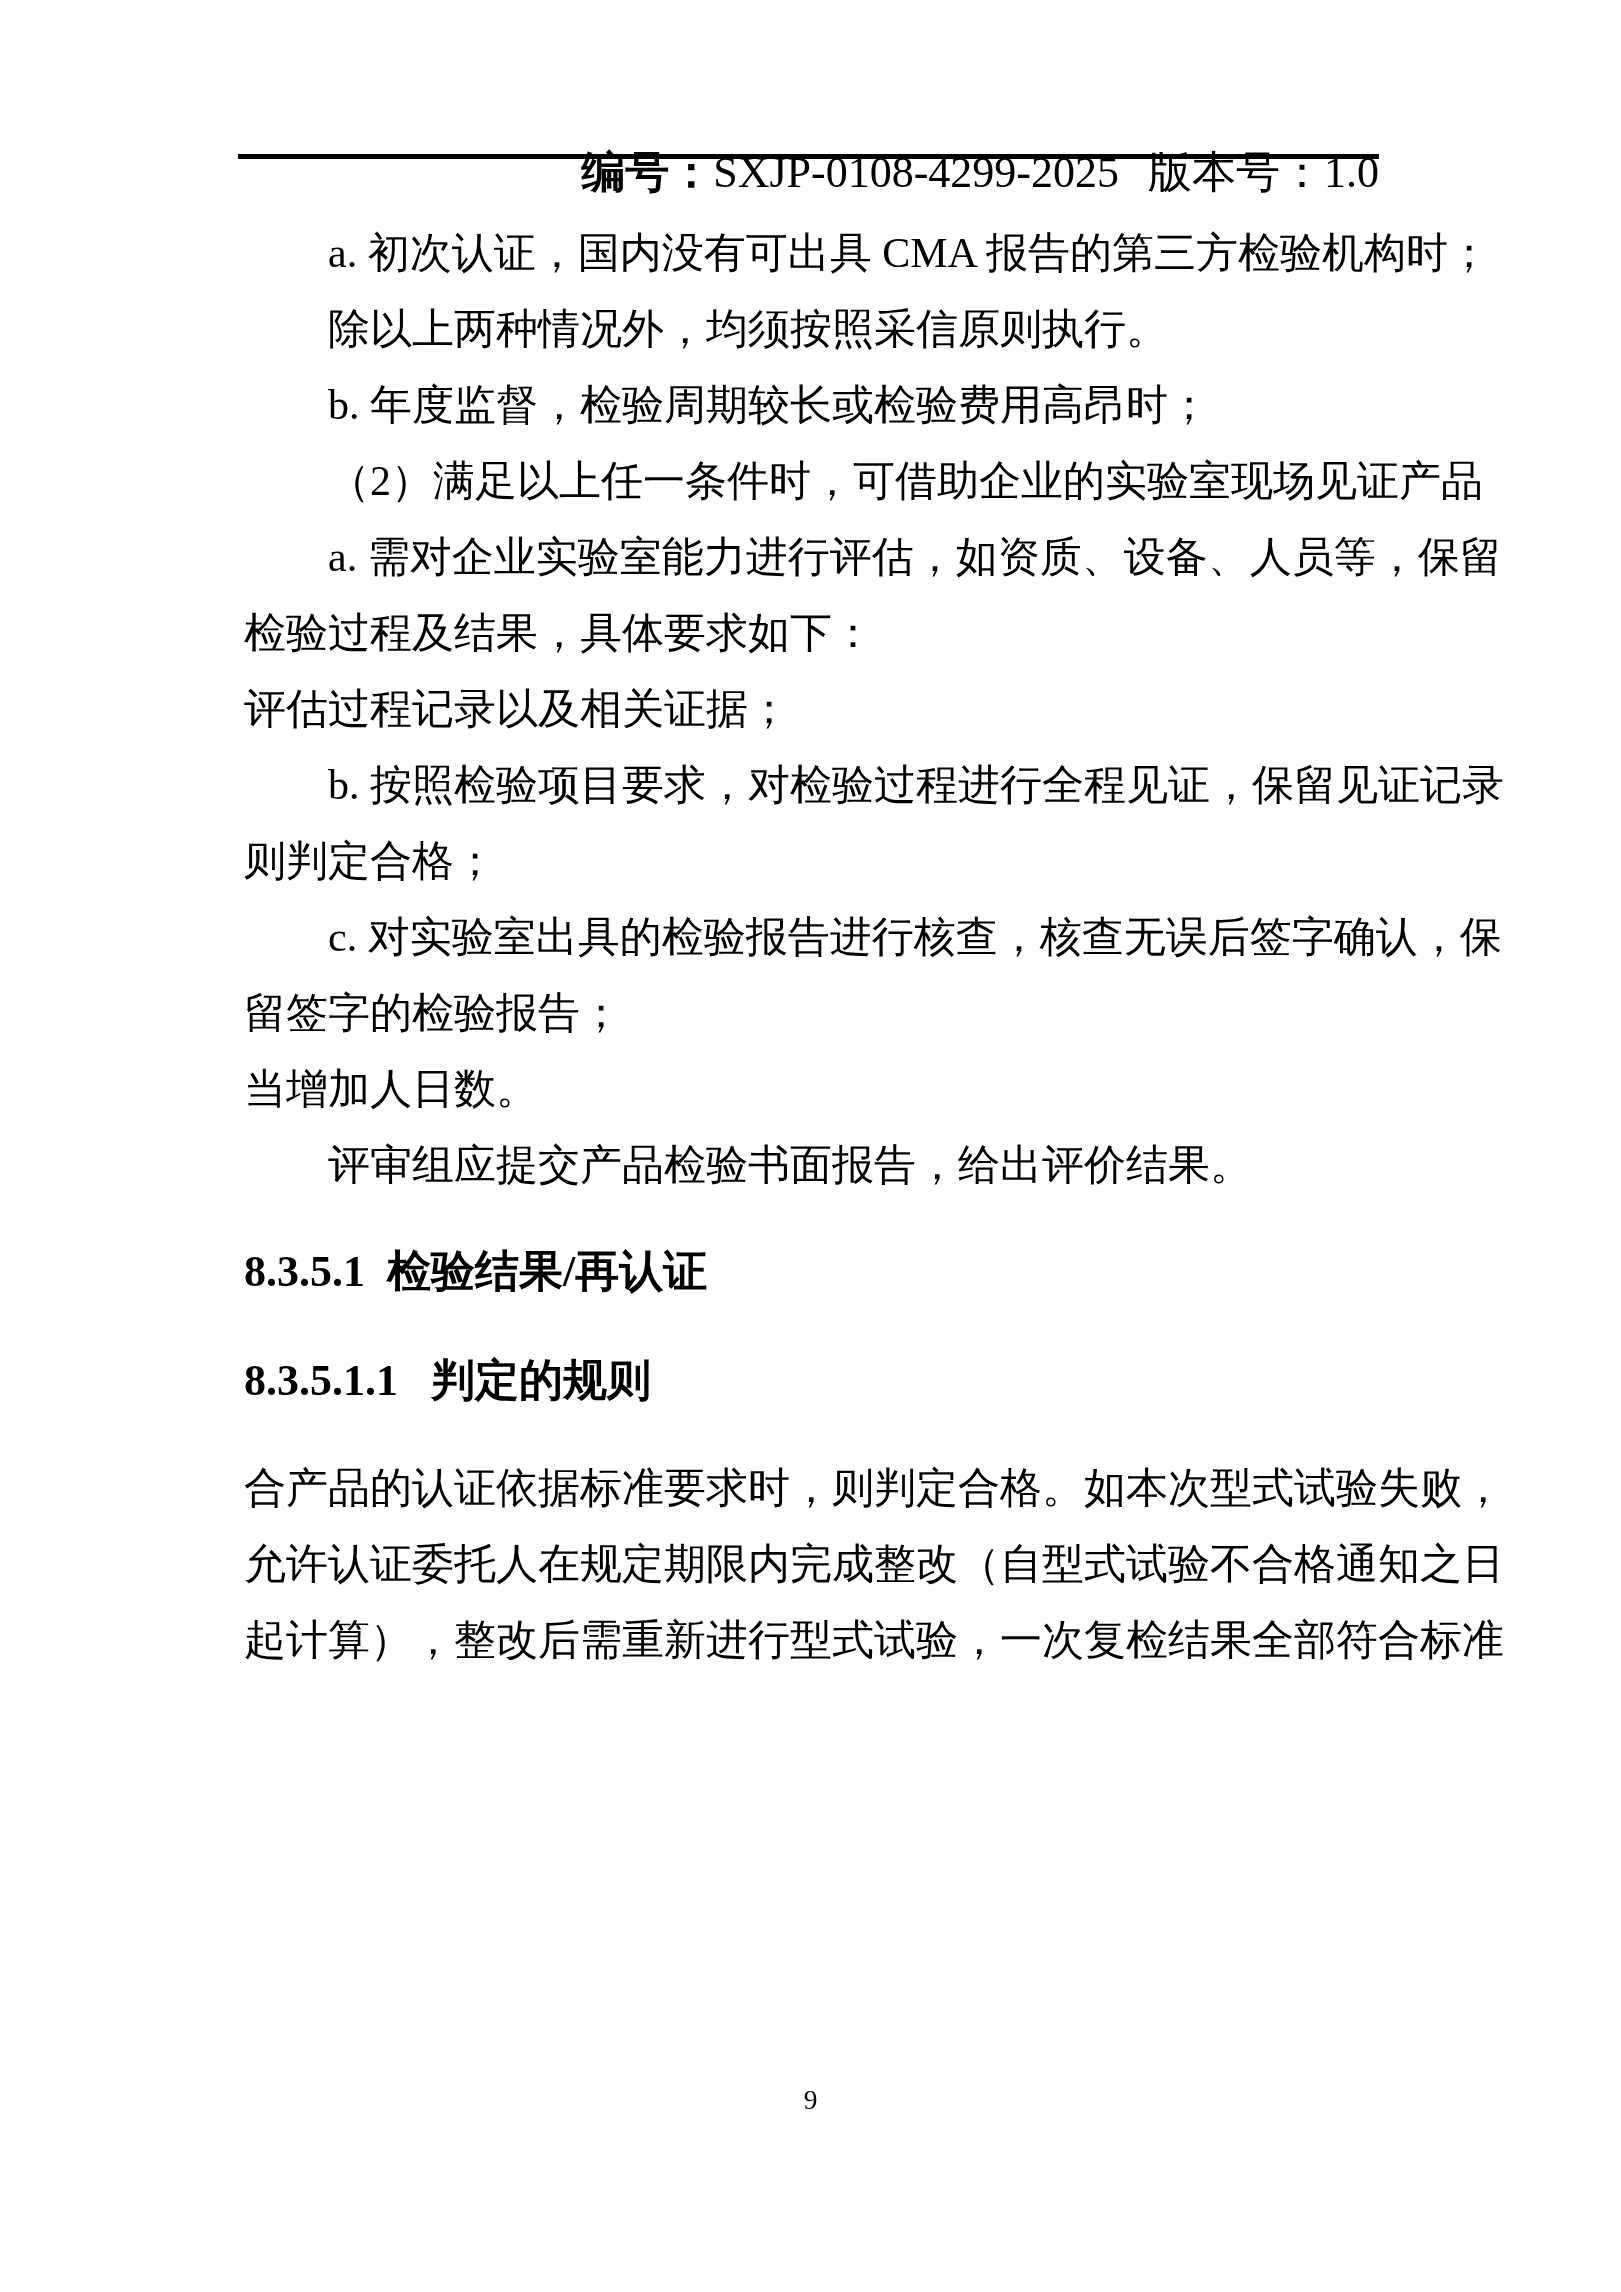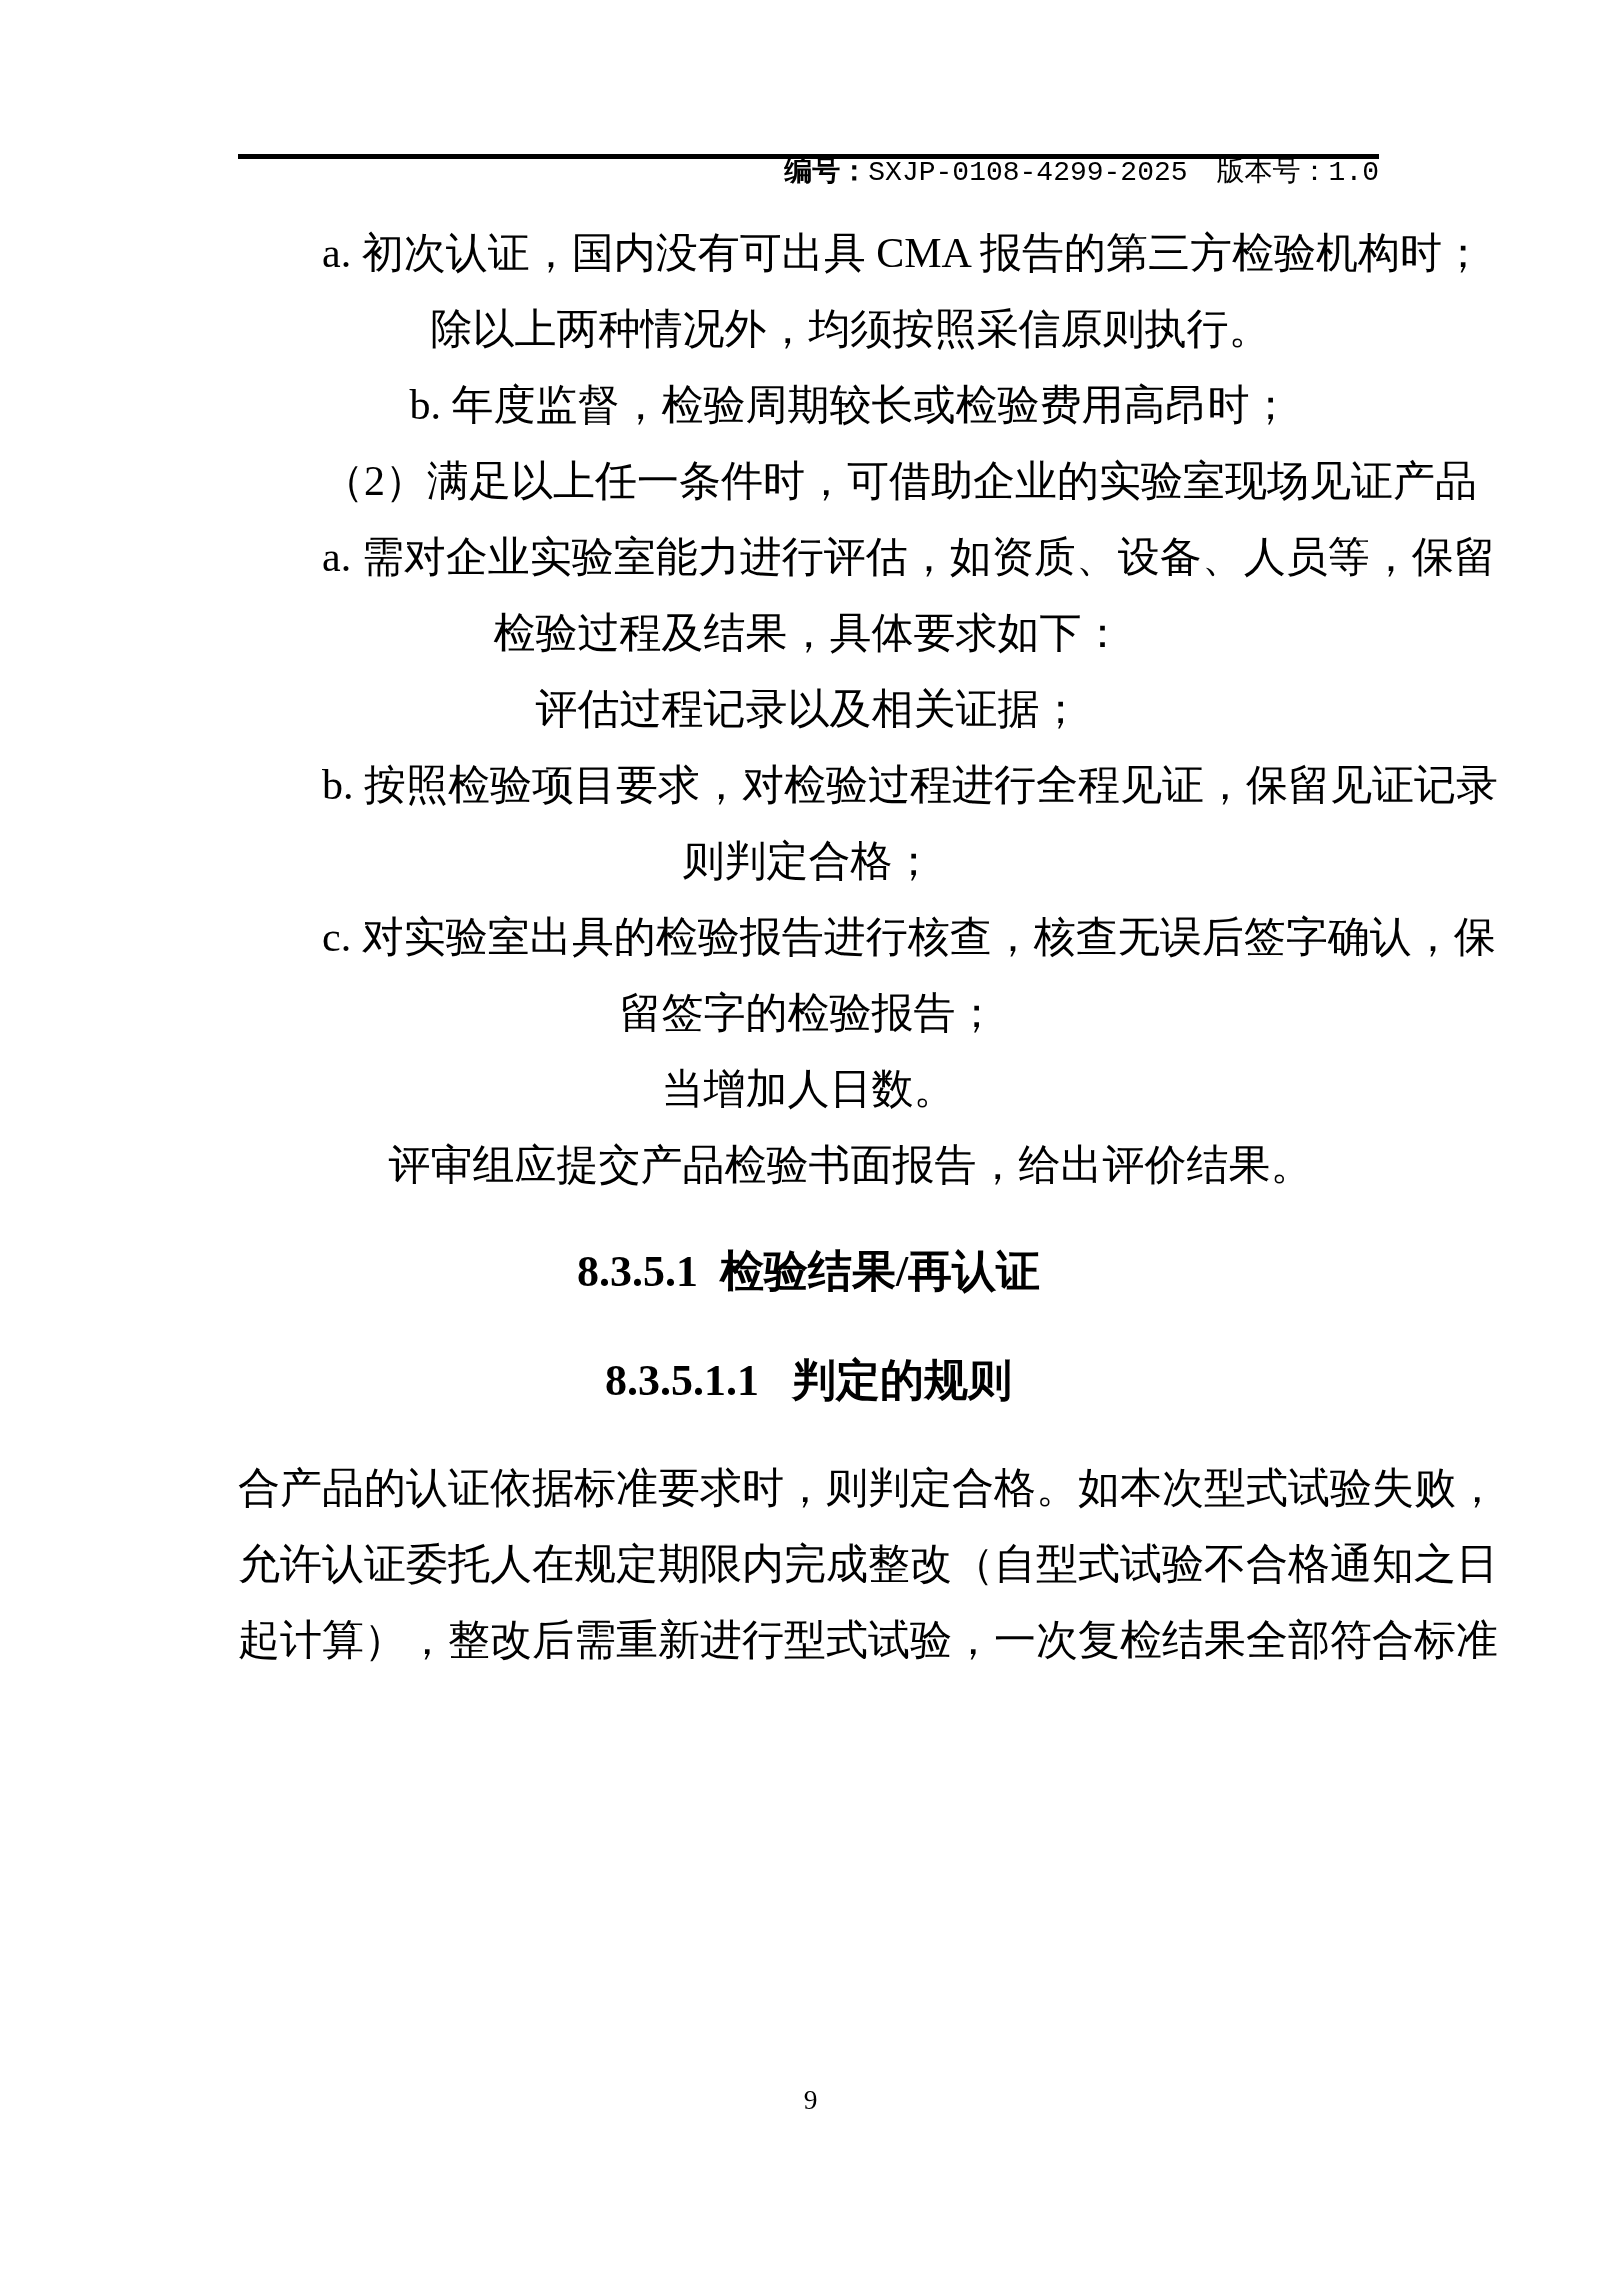--- a/index.html
+++ b/index.html
@@ -14,46 +14,44 @@
     margin: 0 auto;
     background: #ffffff;
     color: #000000;
     font-family: "Liberation Serif", "DejaVu Serif", serif;
     overflow: hidden;
   }
   .doc-header {
     position: absolute;
     top: 108px;
     right: 242px;
-    font-size: 28px;
+    font-size: 44px;
     line-height: 43px;
     white-space: pre;
-    font-family: Liberation Mono, monospace;
   }
   .doc-header .hdr-label {
     font-weight: bold;
   }
   .doc-header .hdr-version-label {
     margin-left: 29px;
   }
   .header-rule {
     position: absolute;
     left: 238px;
     top: 154px;
     width: 1141px;
     height: 4.9px;
     background: #000000;
   }
   .doc-body {
     position: absolute;
-    left: 238px;
+    left: 244px;
     top: 215px;
     width: 1141px;
     font-size: 42px;
-    text-align: center;
   }
   .line {
     height: 76px;
     line-height: 76px;
     white-space: pre;
   }
   .line.indent {
     padding-left: 84px;
   }
   .heading {

